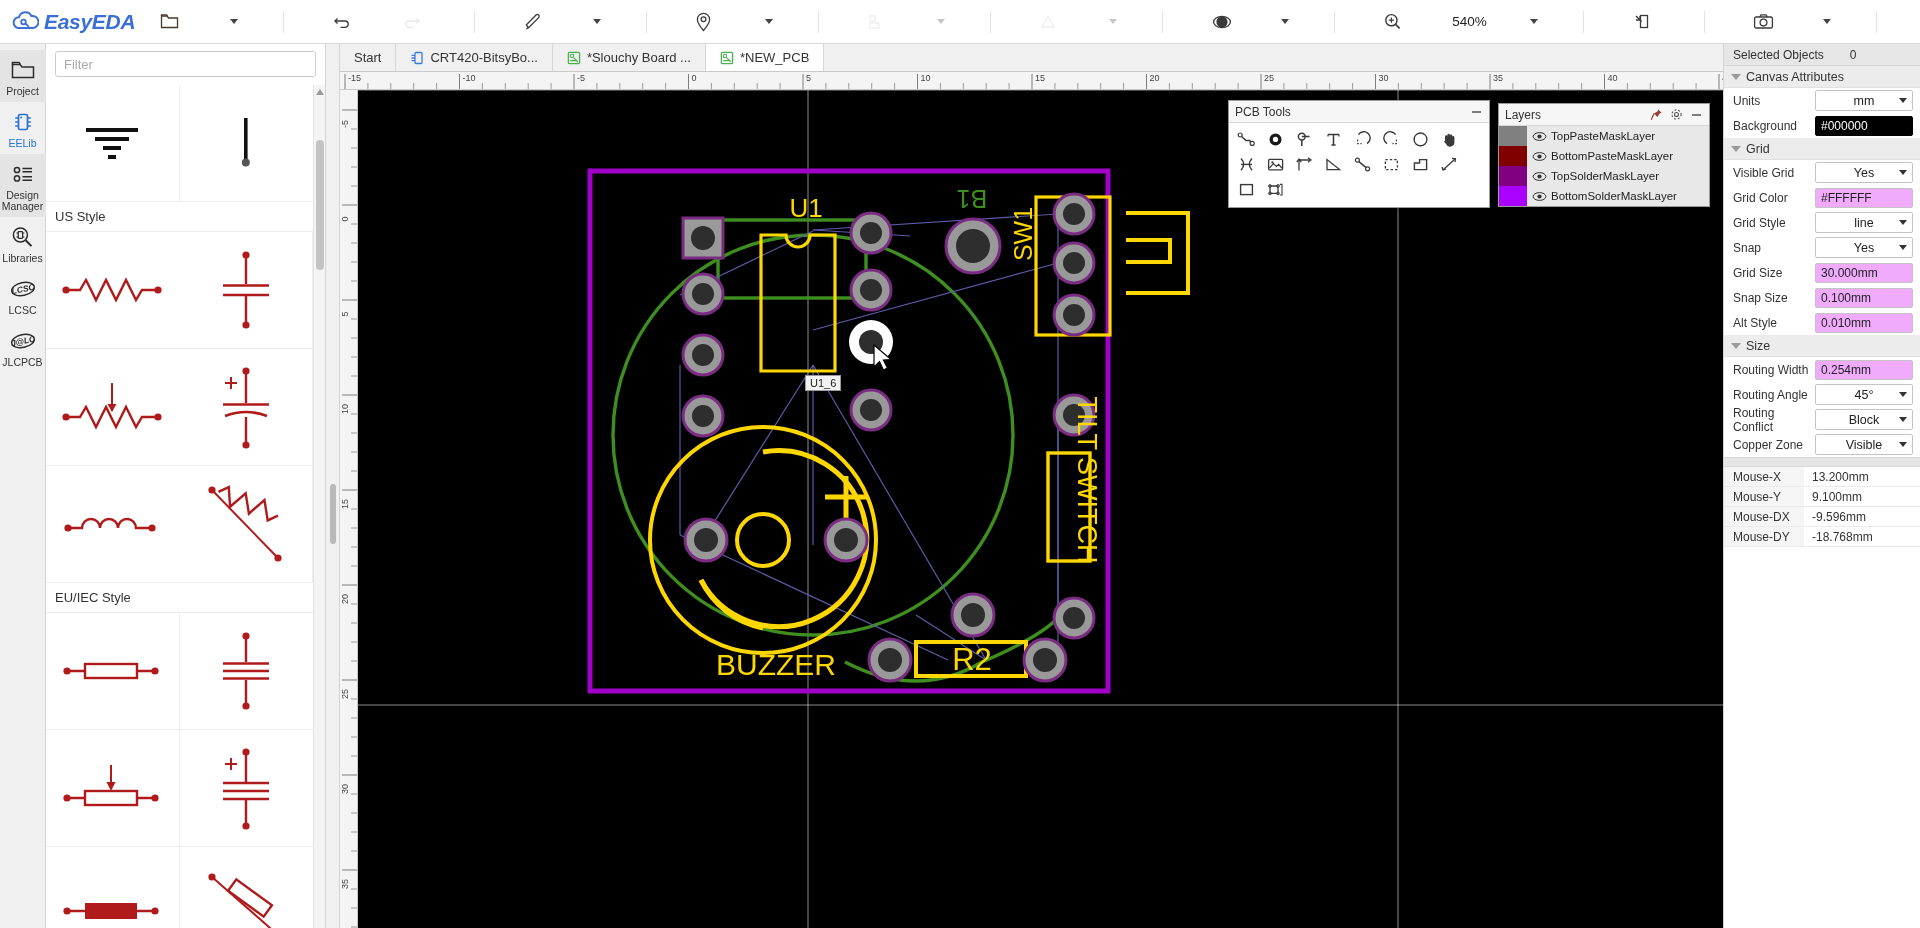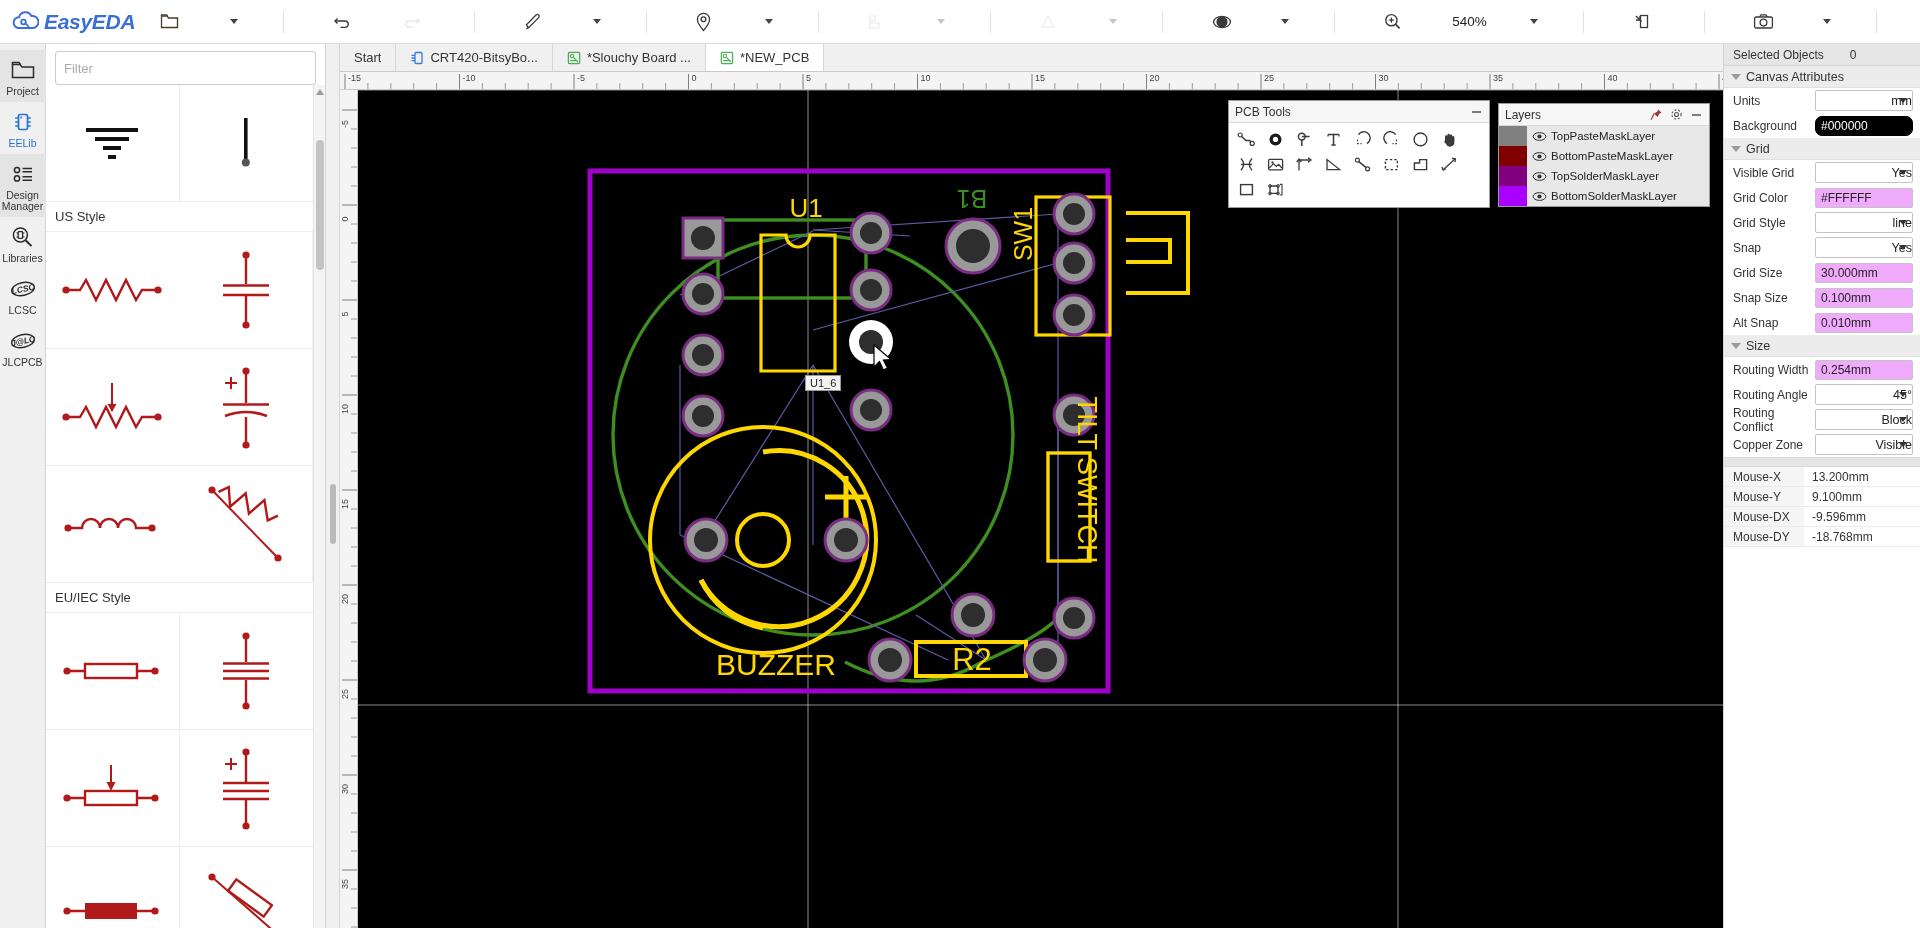--- a/index.html
+++ b/index.html
@@ -80,21 +80,21 @@
   }
   .rail-ico { height: 26px; display: flex; align-items: center; }
 
   
   .libpanel {
     position: absolute; left: 46px; top: 44px; width: 280px; bottom: 0;
     background: #fff; border-right: 1px solid #d4d4d4;
   }
   .filter-wrap { padding: 7px 9px; background: #fff; }
   .filter-input {
-    width: 100%; height: 34px; border: 1px solid #ccc; border-radius: 3px;
+    width: 100%; height: 26px; border: 1px solid #ccc; border-radius: 3px;
     padding: 0 8px; font-size: 13px; color: #333; outline: none;
     font-family: "Liberation Sans", sans-serif;
   }
   .filter-input::placeholder { color: #aaa; }
   .lib-scroll {
     position: absolute; left: 0; top: 41px; right: 12px; bottom: 0;
     overflow: hidden;
   }
   .lib-grid { display: grid; grid-template-columns: 1fr 1fr; }
   .lib-cell {
@@ -225,25 +225,25 @@
     display: flex; align-items: center; height: 25px; padding: 0 7px 0 9px;
     font-size: 12px; color: #333;
   }
   .rp-label { width: 82px; flex-shrink: 0; }
   .rp-ctrl { flex: 1; }
   .rp-input {
     width: 100%; height: 20px; border: 1px solid #c4c4c4; border-radius: 2px;
     padding: 0 5px; font-size: 12px; color: #222; background: #f0abfc;
     outline: none; font-family: "Liberation Sans", sans-serif;
   }
-  .rp-input.dark { background: #000; color: #fff; border-color: #000; border-radius: 7px; }
+  .rp-input.dark { background: #000; color: #fff; border-color: #000; }
   .rp-select {
     position: relative; width: 100%; height: 21px; border: 1px solid #c4c4c4;
     border-radius: 2px; background: #fff; display: flex; align-items: center;
-    justify-content: flex-end; font-size: 12.5px; color: #222; cursor: pointer;
+    justify-content: center; font-size: 12.5px; color: #222; cursor: pointer;
   }
   .rp-select .sel-caret {
     position: absolute; right: 5px; width: 0; height: 0;
     border-left: 4px solid transparent; border-right: 4px solid transparent;
     border-top: 5px solid #333;
   }
   .rp-divider { height: 10px; background: #e6e6e6; border-top: 1px solid #d8d8d8;
     border-bottom: 1px solid #d8d8d8; }
   .mouse-row {
     display: flex; align-items: center; height: 20px; font-size: 12px;
@@ -1207,21 +1207,21 @@
         <input class="rp-input" type="text" value="30.000mm" style="">
       </span>
     </div>
     <div class="rp-row">
       <span class="rp-label">Snap Size</span>
       <span class="rp-ctrl">
         <input class="rp-input" type="text" value="0.100mm" style="">
       </span>
     </div>
     <div class="rp-row">
-      <span class="rp-label">Alt Snap</span>
+      <span class="rp-label">Alt Style</span>
       <span class="rp-ctrl">
         <input class="rp-input" type="text" value="0.010mm" style="">
       </span>
     </div>
 
     <div class="rp-group">
       <span class="tri"></span>
       <span>Size</span>
     </div>
     <div class="rp-row">

